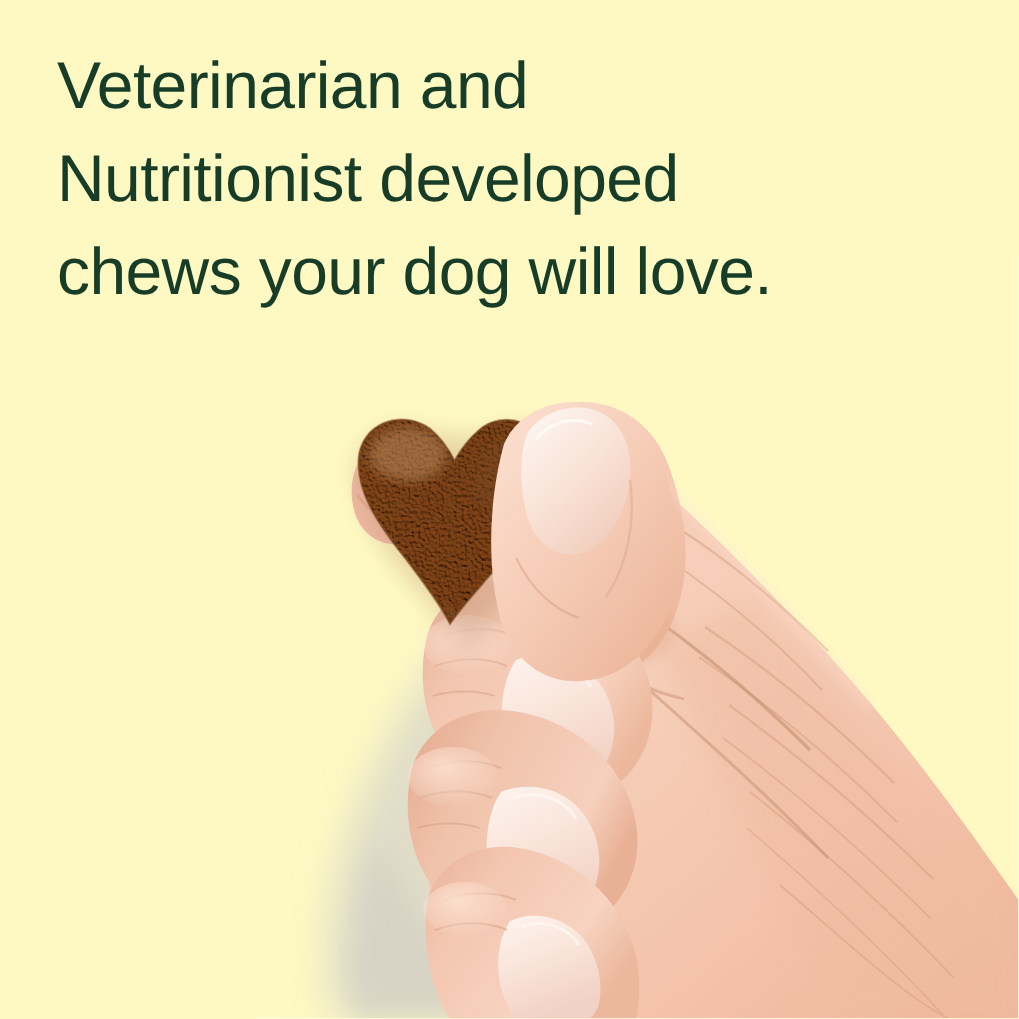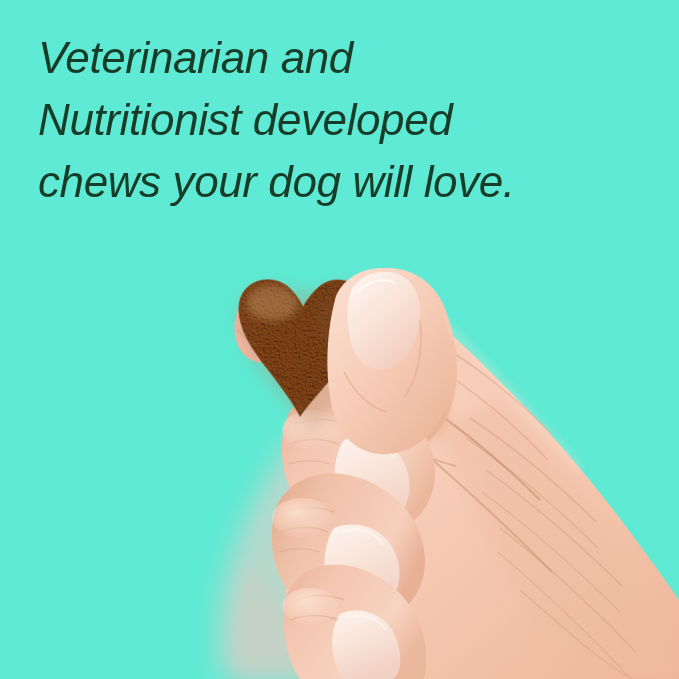--- a/index.html
+++ b/index.html
@@ -37,21 +37,21 @@
     position: absolute;
     left: 0;
     top: 0;
     width: 679px;
     height: 679px;
   }
 </style>
 </head>
 <body>
 
-<div id="stage" style="background: #5eead4; font-style: italic;">
+<div id="stage" style="background: #fef9c3;">
 
   <h1 id="headline" style="color: rgb(23, 60, 39);">Veterinarian and
 Nutritionist developed
 chews your dog will love.</h1>
 
   <svg id="photo" viewBox="0 0 679 679" xmlns="http://www.w3.org/2000/svg" aria-label="hand holding heart shaped dog chew">
     <defs>
 
       <linearGradient id="palmGrad" x1="0.15" y1="0.1" x2="0.95" y2="0.95">
         <stop offset="0%" stop-color="#f7d0bb"></stop>

